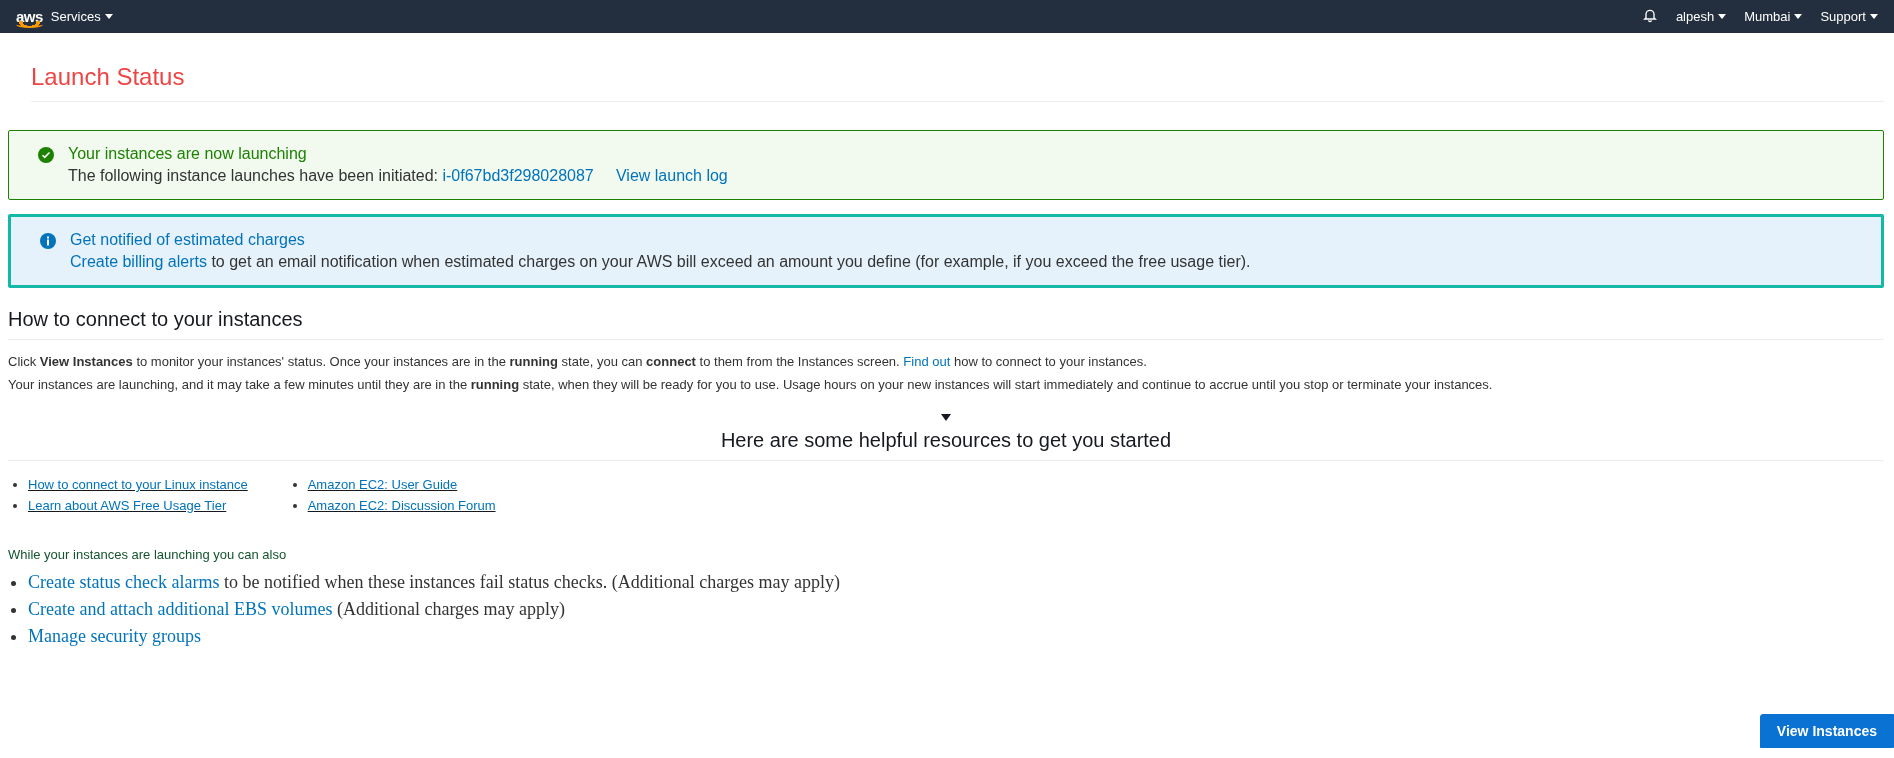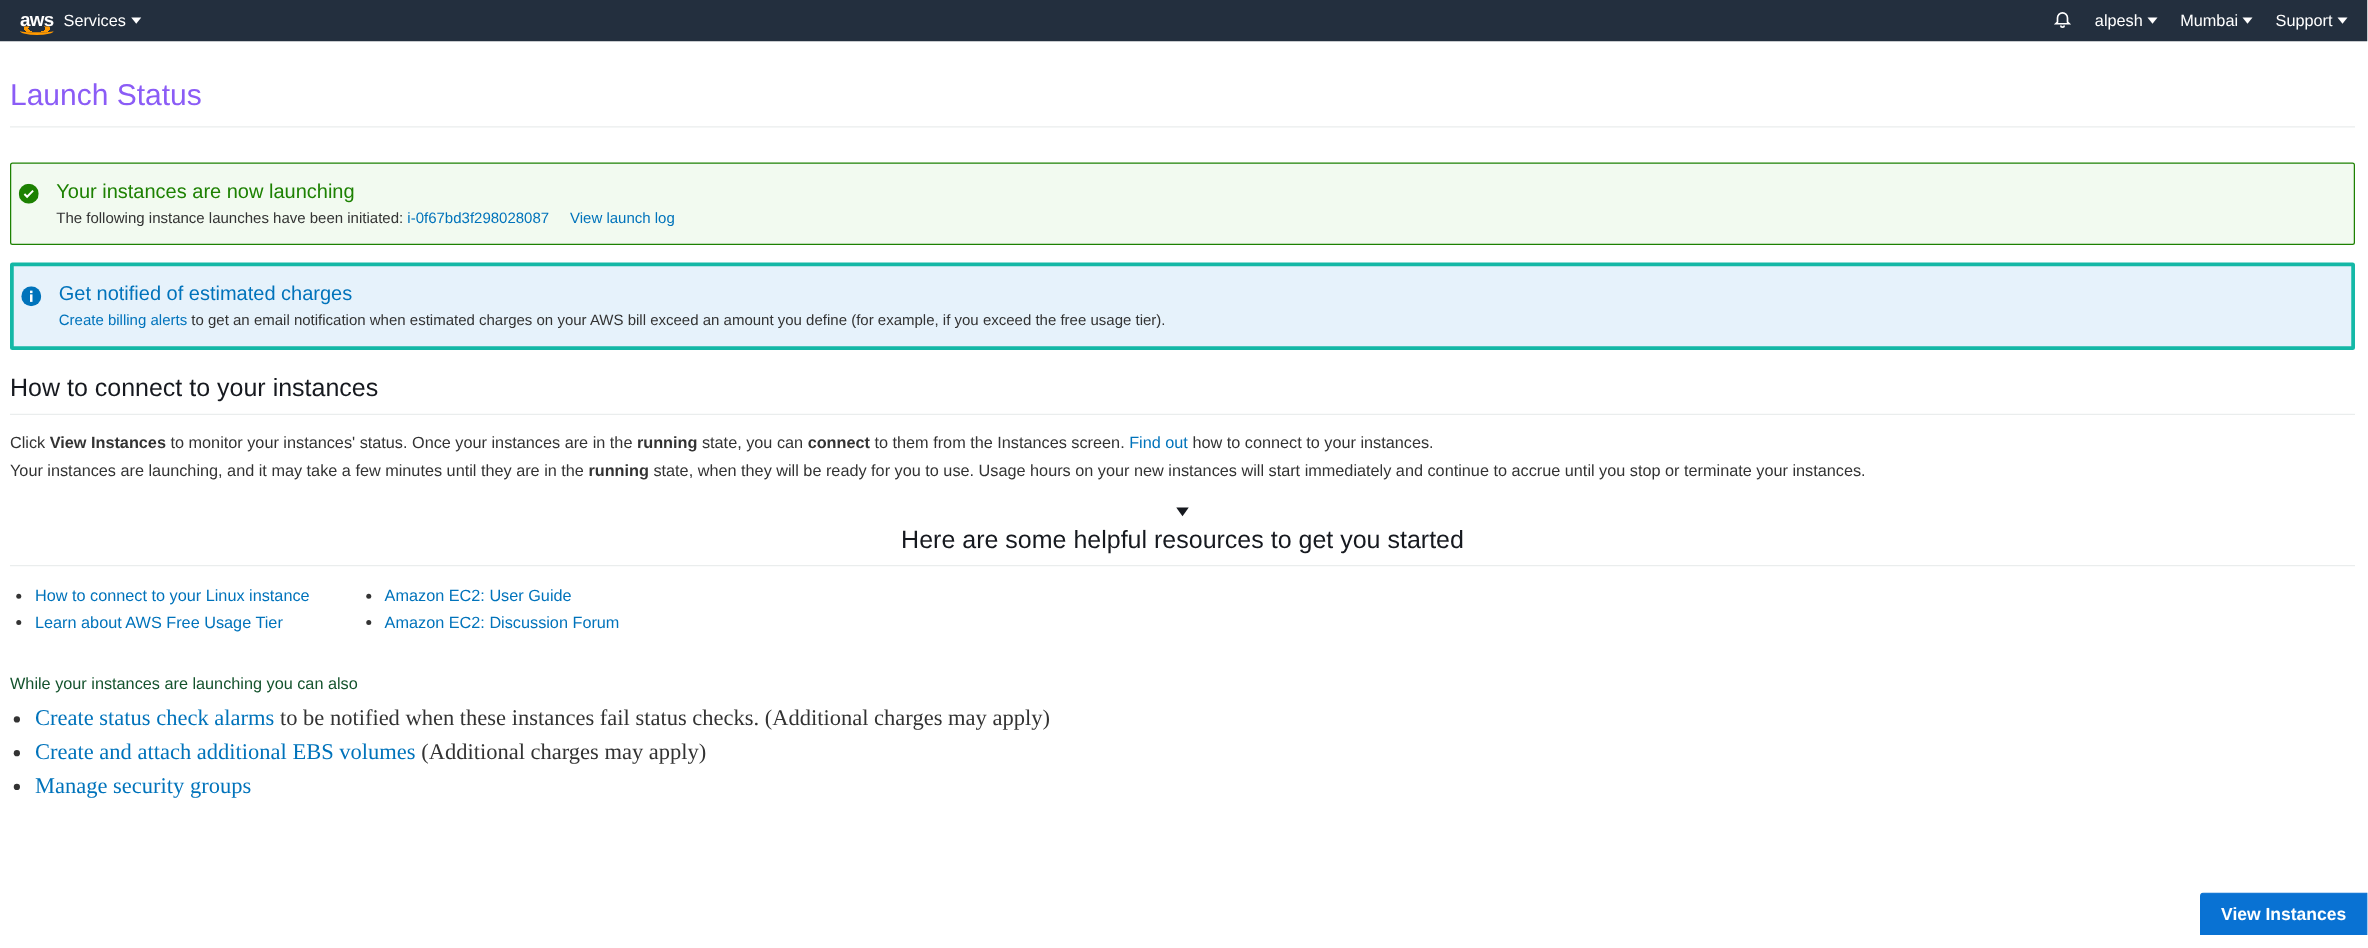--- a/index.html
+++ b/index.html
@@ -44,48 +44,49 @@
   width:0;height:0;border-left:4px solid transparent;border-right:4px solid transparent;border-top:5px solid #fff;display:inline-block;
 }
 .bell-icon { width:16px;height:16px;display:inline-block; }
 
 .main {
   padding: 12px 10px 80px 8px;
 }
 h1.page-title {
   font-size: 24px;
   font-weight: 400;
-  color: #8b5cf6;
+  color: #ef4444;
   padding: 18px 0 10px 0;
   border-bottom: 1px solid #eaeded;
+  margin-left: 23px;
 }
 
 .alert {
   border-radius: 2px;
-  padding: 14px 6px;
+  padding: 14px 29px;
   margin-top: 28px;
   display: flex;
   gap: 14px;
   align-items: flex-start;
 }
 .alert.success {
   border: 1px solid #1d8102;
   background: #f2faf0;
 }
 .alert.info {
   border: 3px solid #14b8a6;
   background: #e6f2fb;
   margin-top: 14px;
 }
 .alert-icon { flex-shrink:0; margin-top:2px; }
 .alert-body { flex:1; }
 .alert-title { font-size: 16px; font-weight:400; }
 .alert.success .alert-title { color: #1d8102; }
 .alert.info .alert-title { color: #0073bb; }
-.alert-text { font-size: 12px; color:#333; margin-top:4px; }
+.alert-text { font-size: 16px; color:#333; margin-top:4px; }
 
 a.link { color:#0073bb; text-decoration:none; cursor:pointer; }
 
 h2.section-title {
   font-size: 20px;
   font-weight: 400;
   color: #16191f;
   margin-top: 20px;
   padding-bottom: 8px;
   border-bottom: 1px solid #eaeded;
@@ -98,21 +99,21 @@
   font-size:20px; font-weight:400; margin-top:22px;
   padding-bottom:8px; border-bottom:1px solid #eaeded;
   cursor:pointer;
   flex-direction:column;
 }
 .tri-down {
   width:0;height:0;border-left:5px solid transparent;border-right:5px solid transparent;border-top:7px solid #16191f;display:inline-block;
 }
 
 .resources-cols { display:flex; gap:60px; margin-top:10px; padding-left:20px;}
-.resources-cols ul { list-style: disc; padding-left: 0; }
+.resources-cols ul { list-style: disc; padding-left: 0; text-decoration: underline; }
 .resources-cols li { font-size:13px; margin:6px 0; color:#333;}
 .resources-cols li a { color:#0073bb; text-decoration:none; }
 
 .also-text { font-size:13px; color:#14532d; margin-top:28px; }
 ul.also-list { list-style: disc; padding-left:20px; margin-top:10px;}
 ul.also-list li { font-size:18px; margin:6px 0; color:#333;font-family:Liberation Serif, serif;}
 ul.also-list li a { color:#0073bb; text-decoration:none;}
 
 .view-instances-btn {
   position: fixed;

